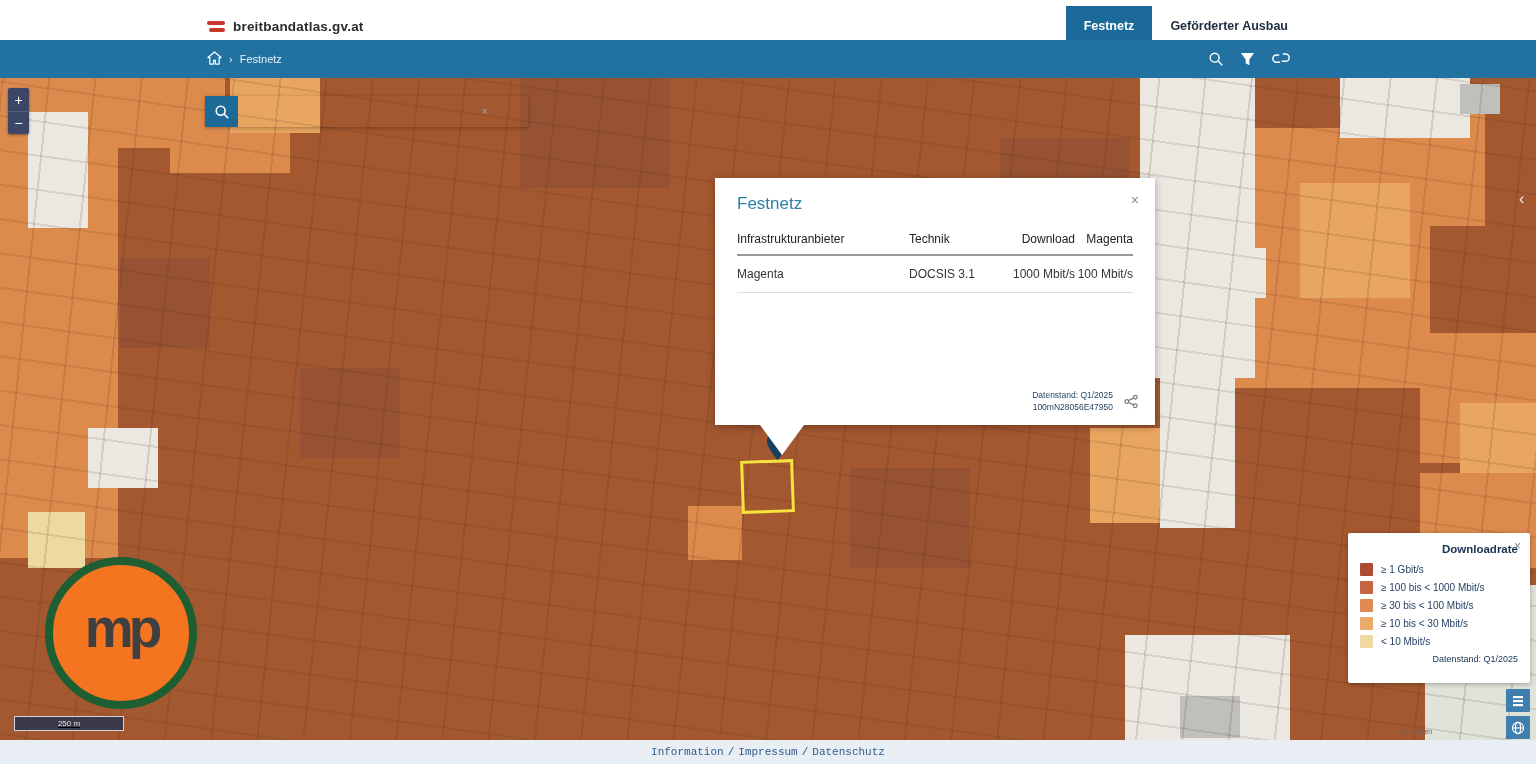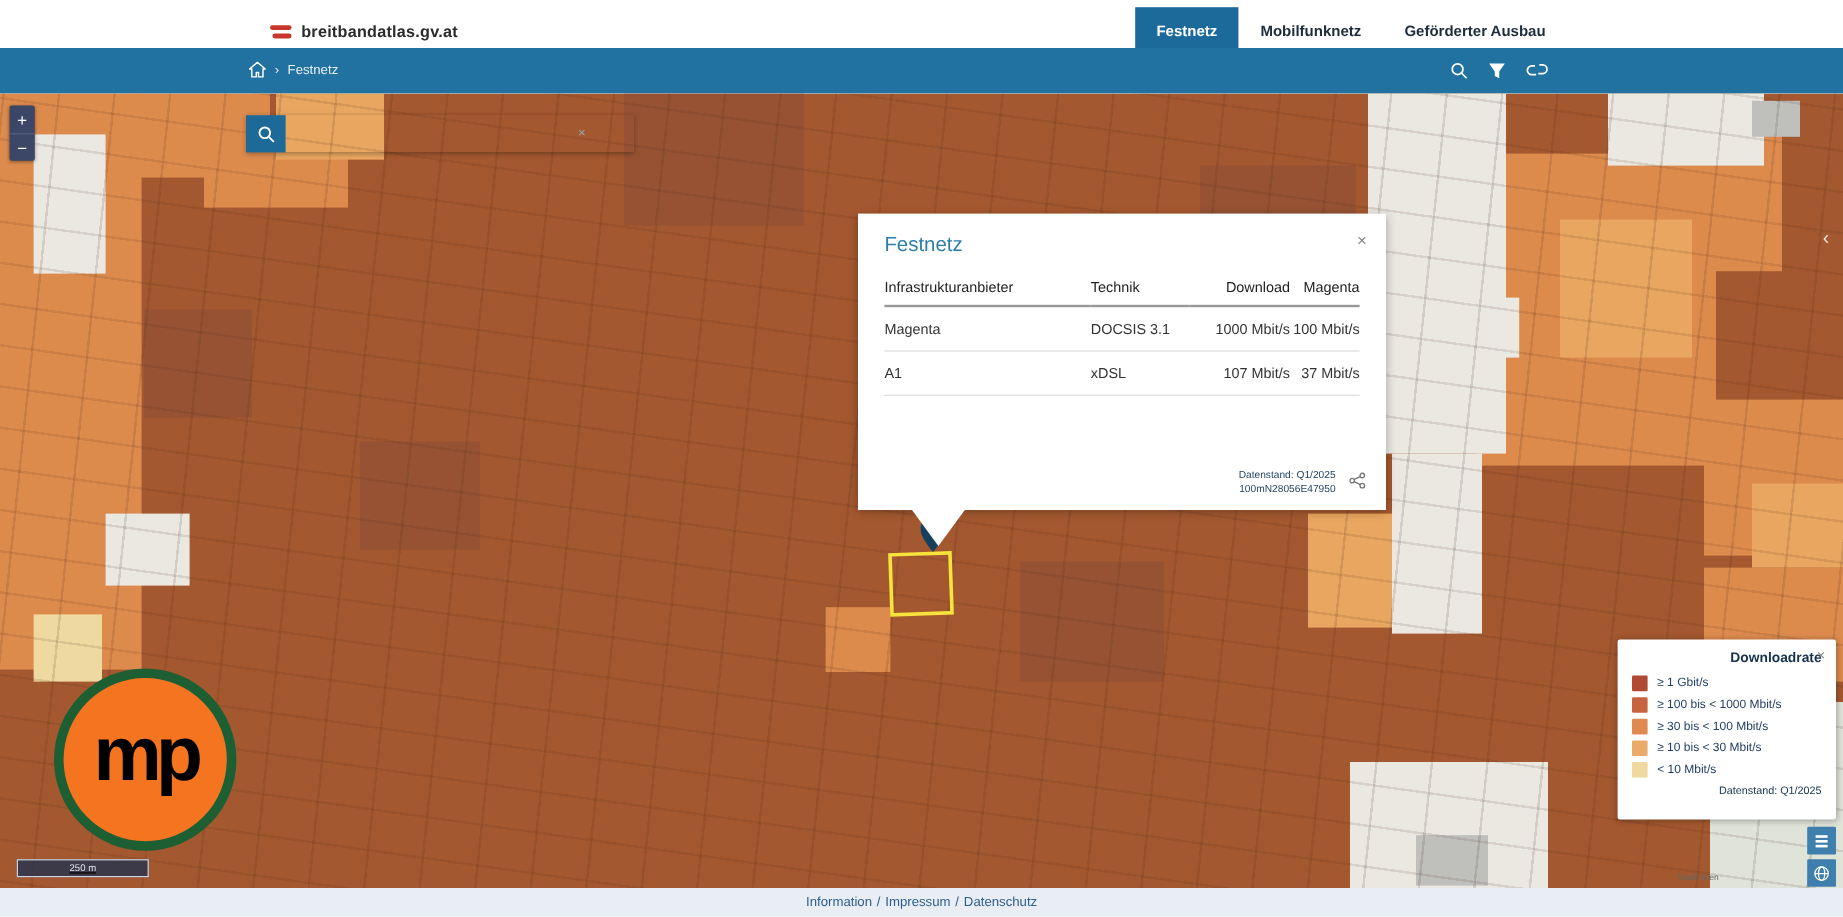--- a/index.html
+++ b/index.html
@@ -1,20 +1,20 @@
 <!DOCTYPE html>
 <html><head>
 <meta charset="utf-8">
 <style>
   * { margin:0; padding:0; box-sizing:border-box; }
   body { font-family:"Liberation Sans", sans-serif; background:#fff; }
   #page { position:relative; width:1536px; height:764px; overflow:hidden; background:#fff; }
 
   
-  #header { position:absolute; left:0; top:0; width:1536px; height:52px; background:#fff; display:flex; align-items:center;padding-left:18px; }
+  #header { position:absolute; left:0; top:0; width:1536px; height:52px; background:#fff; display:flex; align-items:center; }
   #brand { display:flex; align-items:center; gap:8px; margin-left:207px; }
   #flag-icon { width:18px; height:13px; position:relative; }
   #flag-icon i { display:block; position:absolute; height:4px; background:#c8352b; border-radius:2px; }
   #flag-icon i:nth-child(1){ left:0; top:1px; width:18px; }
   #flag-icon i:nth-child(2){ left:2px; top:8px; width:16px; }
   #brand-text { font-size:13.5px; font-weight:bold; color:#2b2b2b; letter-spacing:.2px; }
   #tabs { margin-left:auto; margin-right:230px; display:flex; height:40px; align-items:stretch; }
   .tab { display:flex; align-items:center; padding:0 18px; font-size:12.5px; font-weight:bold; color:#1d2d3e; cursor:pointer; }
   .tab.active { background:#1c6a99; color:#fff; }
 
@@ -65,55 +65,54 @@
   #legend { position:absolute; left:1348px; top:455px; width:182px; height:150px; background:#fff; box-shadow:0 1px 5px rgba(0,0,0,.3); border-radius:2px; padding:10px 12px; z-index:5; }
   #legend-title { font-size:11.5px; font-weight:bold; color:#16324f; margin-bottom:8px;text-align:right; }
   #legend-close { position:absolute; right:9px; top:6px; font-size:12px; color:#888; cursor:pointer; }
   .legend-item { display:flex; align-items:center; gap:8px; margin-bottom:5px; }
   .legend-swatch { width:13px; height:13px; border-radius:1px; flex:0 0 13px; }
   .legend-label { font-size:10px; color:#1e3a5f; }
   #legend-meta { text-align:right; font-size:9px; color:#16324f; margin-top:6px; }
 
   
   #watermark { position:absolute; left:45px; top:479px; width:152px; height:152px; border-radius:50%; background:#f5741f; border:8px solid #1e5e33; display:flex; align-items:center; justify-content:center; z-index:3; }
-  #watermark span { font-size:64px; font-weight:bold; color:#000000; letter-spacing:-5px; line-height:1; margin-top:-10px; }
+  #watermark span { font-size:55px; font-weight:bold; color:#404040; letter-spacing:-5px; line-height:1; margin-top:-10px; }
 
   
   #scalebar { position:absolute; left:14px; top:638px; width:110px; height:15px; background:rgba(42,52,78,.85); border:1px solid #cfd6e2; display:flex; align-items:center; justify-content:center; z-index:6;text-decoration:underline; }
   #scalebar span { font-size:8px; color:#dfe5ee; }
 
   
   .corner-btn { position:absolute; width:24px; height:23px; background:#3f7fae; display:flex; align-items:center; justify-content:center; z-index:6; cursor:pointer; border-radius:1px; }
   #btn-layers { left:1506px; top:611px; }
   #btn-basemap { left:1506px; top:638px; }
   #attribution { position:absolute; left:1398px; top:650px; font-size:7px; color:#666; z-index:5; }
   #collapse-arrow { position:absolute; left:1519px; top:112px; color:#fff; opacity:.85; font-size:16px; z-index:5; cursor:pointer; }
 
   
   #footer { position:absolute; left:0; top:740px; width:1536px; height:24px; background:#e9eef4; display:flex; align-items:center; justify-content:center; }
-  #footer-links { font-size:11px; color:#2e5d8c; }
+  #footer-links { font-size:11px; color:#2e5d8c;font-family:Liberation Mono, monospace; }
   #footer-links .flink { cursor:pointer; }
   #footer-links .fsep { margin:0 4px; }
 </style>
 </head>
 <body>
 
 <div id="page">
 
   <div id="header">
     <div id="brand">
       <span id="flag-icon">
           <i></i>
           <i></i>
         </span>
       <span id="brand-text">breitbandatlas.gv.at</span>
     </div>
     <div id="tabs">
       <div class="tab active">Festnetz</div>
-      <div class="tab">Mobilfunknetz</div>
       <div class="tab">Geförderter Ausbau</div>
     </div>
   </div>
 
   <div id="bluebar">
     <div id="breadcrumb">
       <span>
         <svg width="15" height="14" viewBox="0 0 16 15">
             <path d="M8 1 1 7h2v7h4v-4h2v4h4V7h2z" fill="none" stroke="#fff" stroke-width="1.3" stroke-linejoin="round"></path>
           </svg>
@@ -216,26 +215,20 @@
               <th class="c3 num">Magenta</th>
             </tr>
           </thead>
         <tbody>
             <tr>
               <td class="c0">Magenta</td>
               <td class="c1">DOCSIS 3.1</td>
               <td class="c2 num">1000 Mbit/s</td>
               <td class="c3 num">100 Mbit/s</td>
             </tr>
-            <tr>
-              <td class="c0">A1</td>
-              <td class="c1">xDSL</td>
-              <td class="c2 num">107 Mbit/s</td>
-              <td class="c3 num">37 Mbit/s</td>
-            </tr>
           </tbody>
       </table>
       <div id="popup-meta">
         <div>Datenstand: Q1/2025</div>
         <div>100mN28056E47950</div>
       </div>
       <div id="popup-share">
         <svg width="15" height="15" viewBox="0 0 16 16">
             <circle cx="3" cy="8" r="2" fill="none" stroke="#777" stroke-width="1.2"></circle>
             <circle cx="12" cy="3.5" r="2" fill="none" stroke="#777" stroke-width="1.2"></circle>

